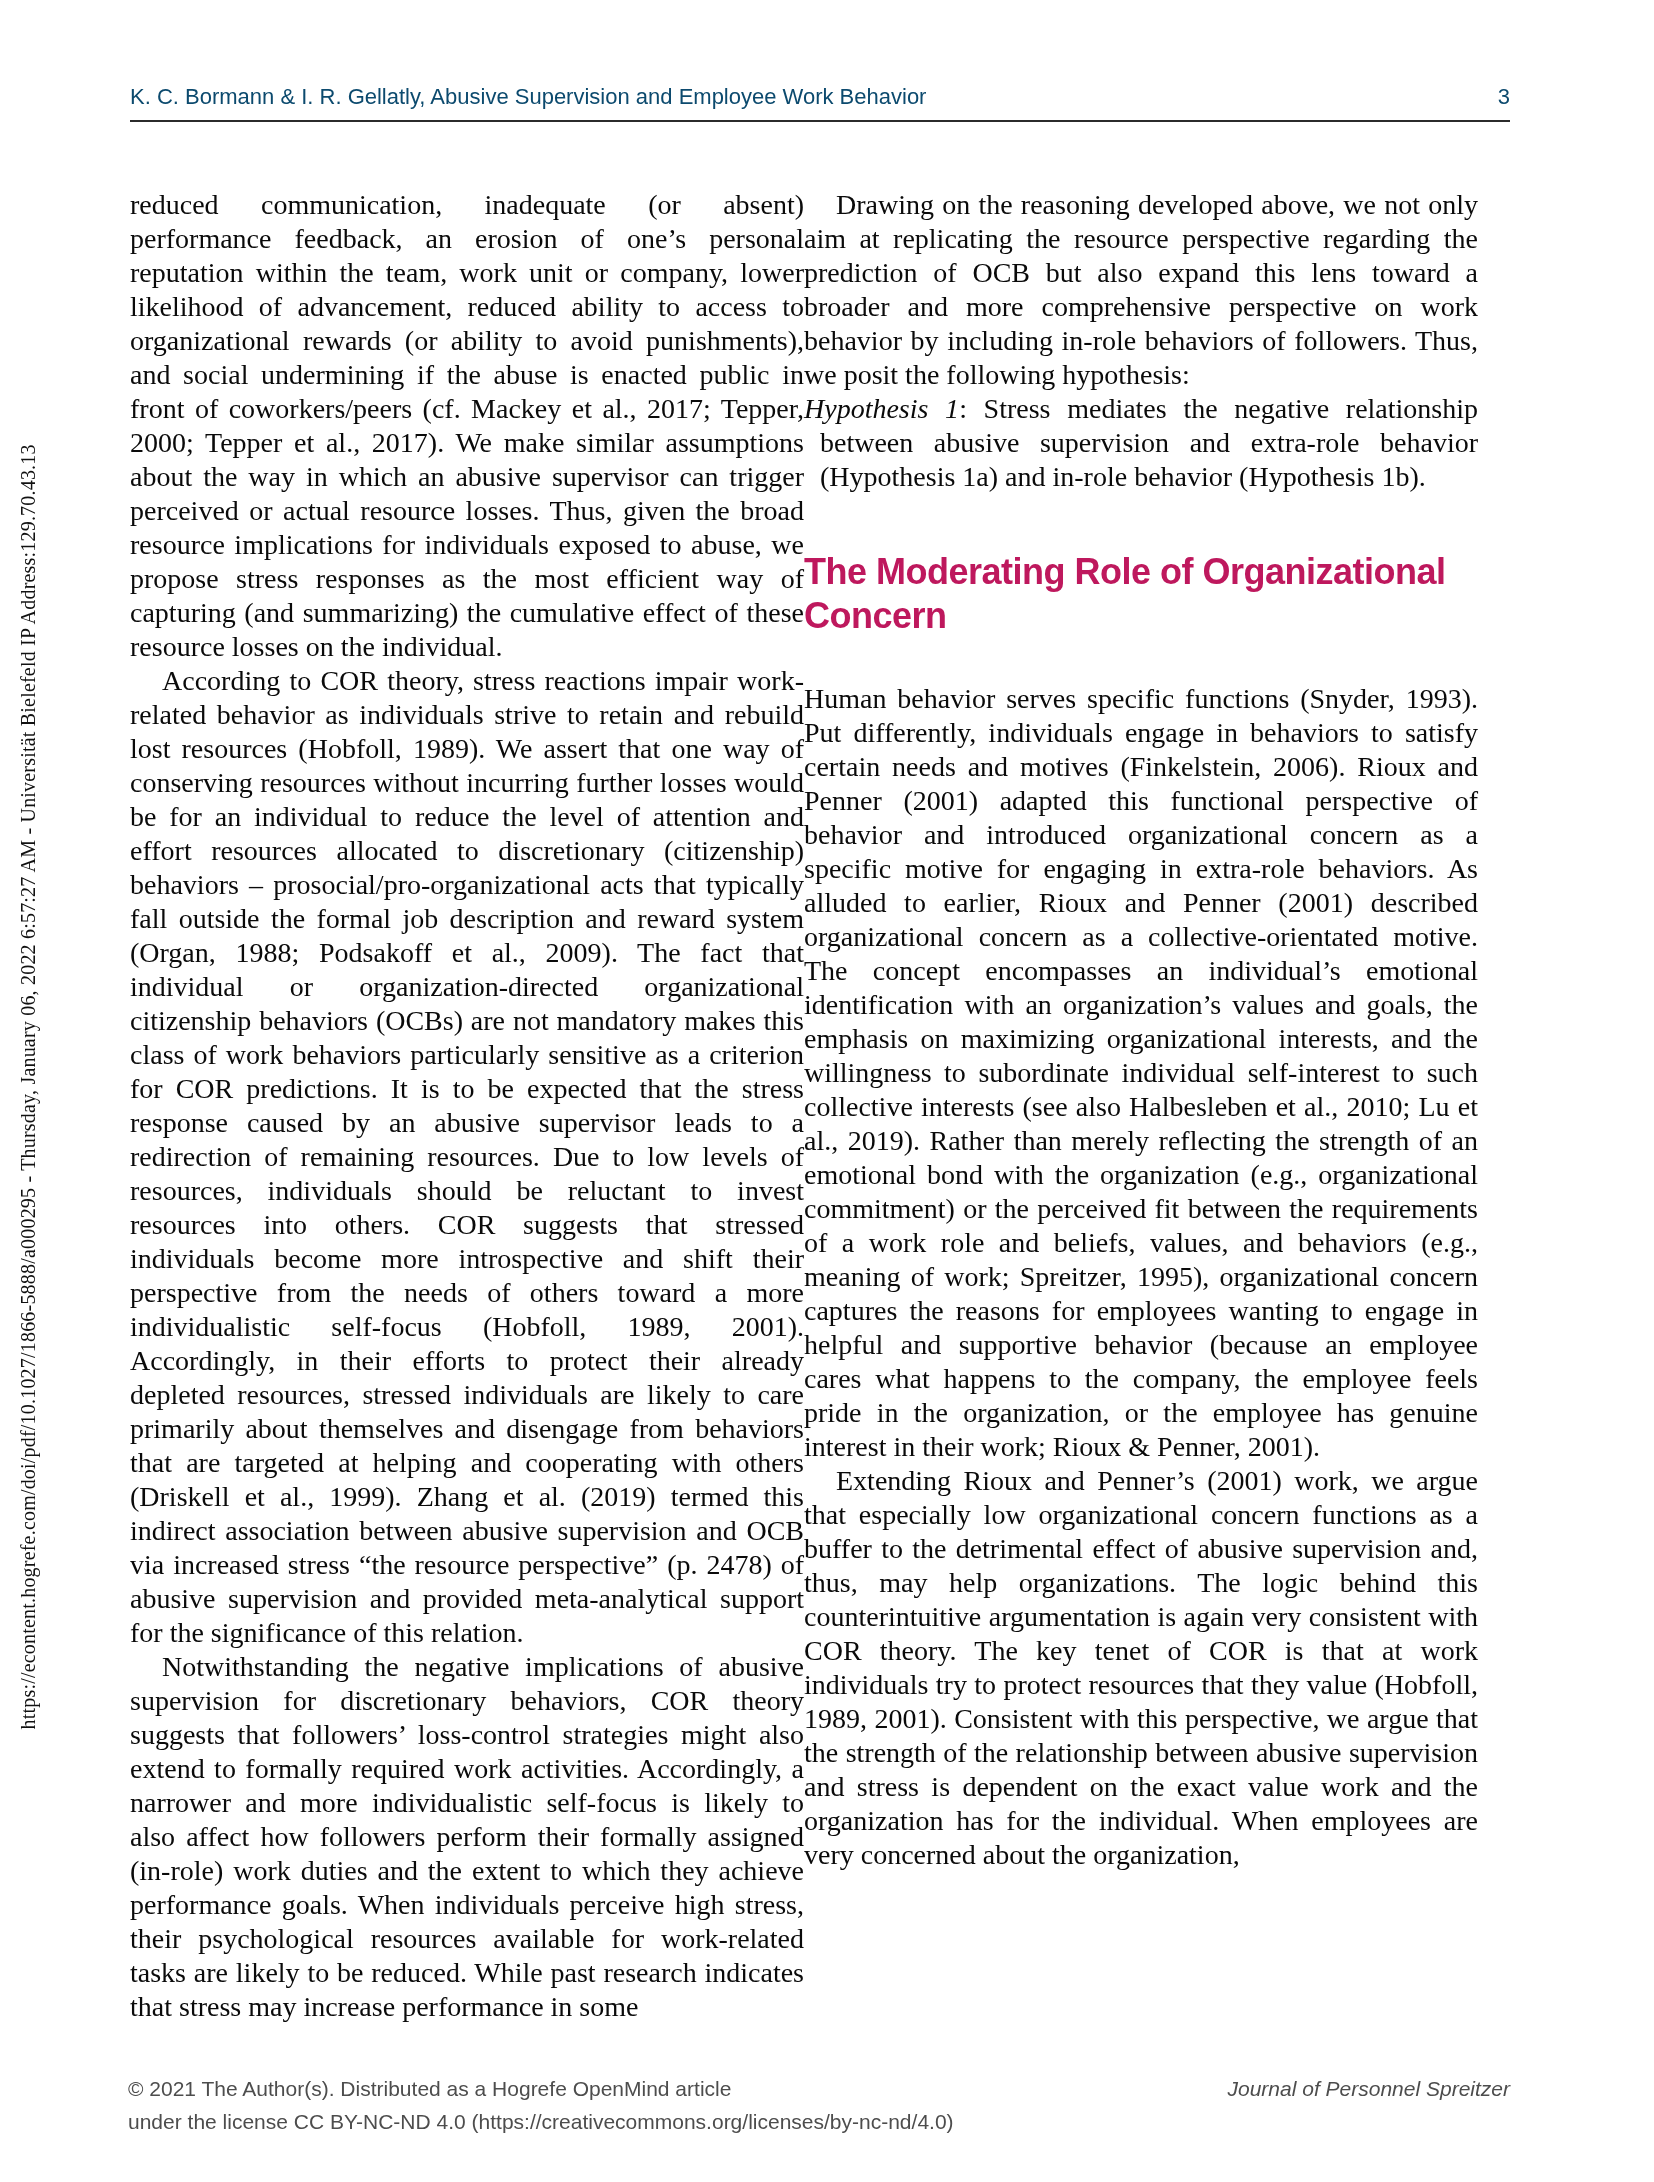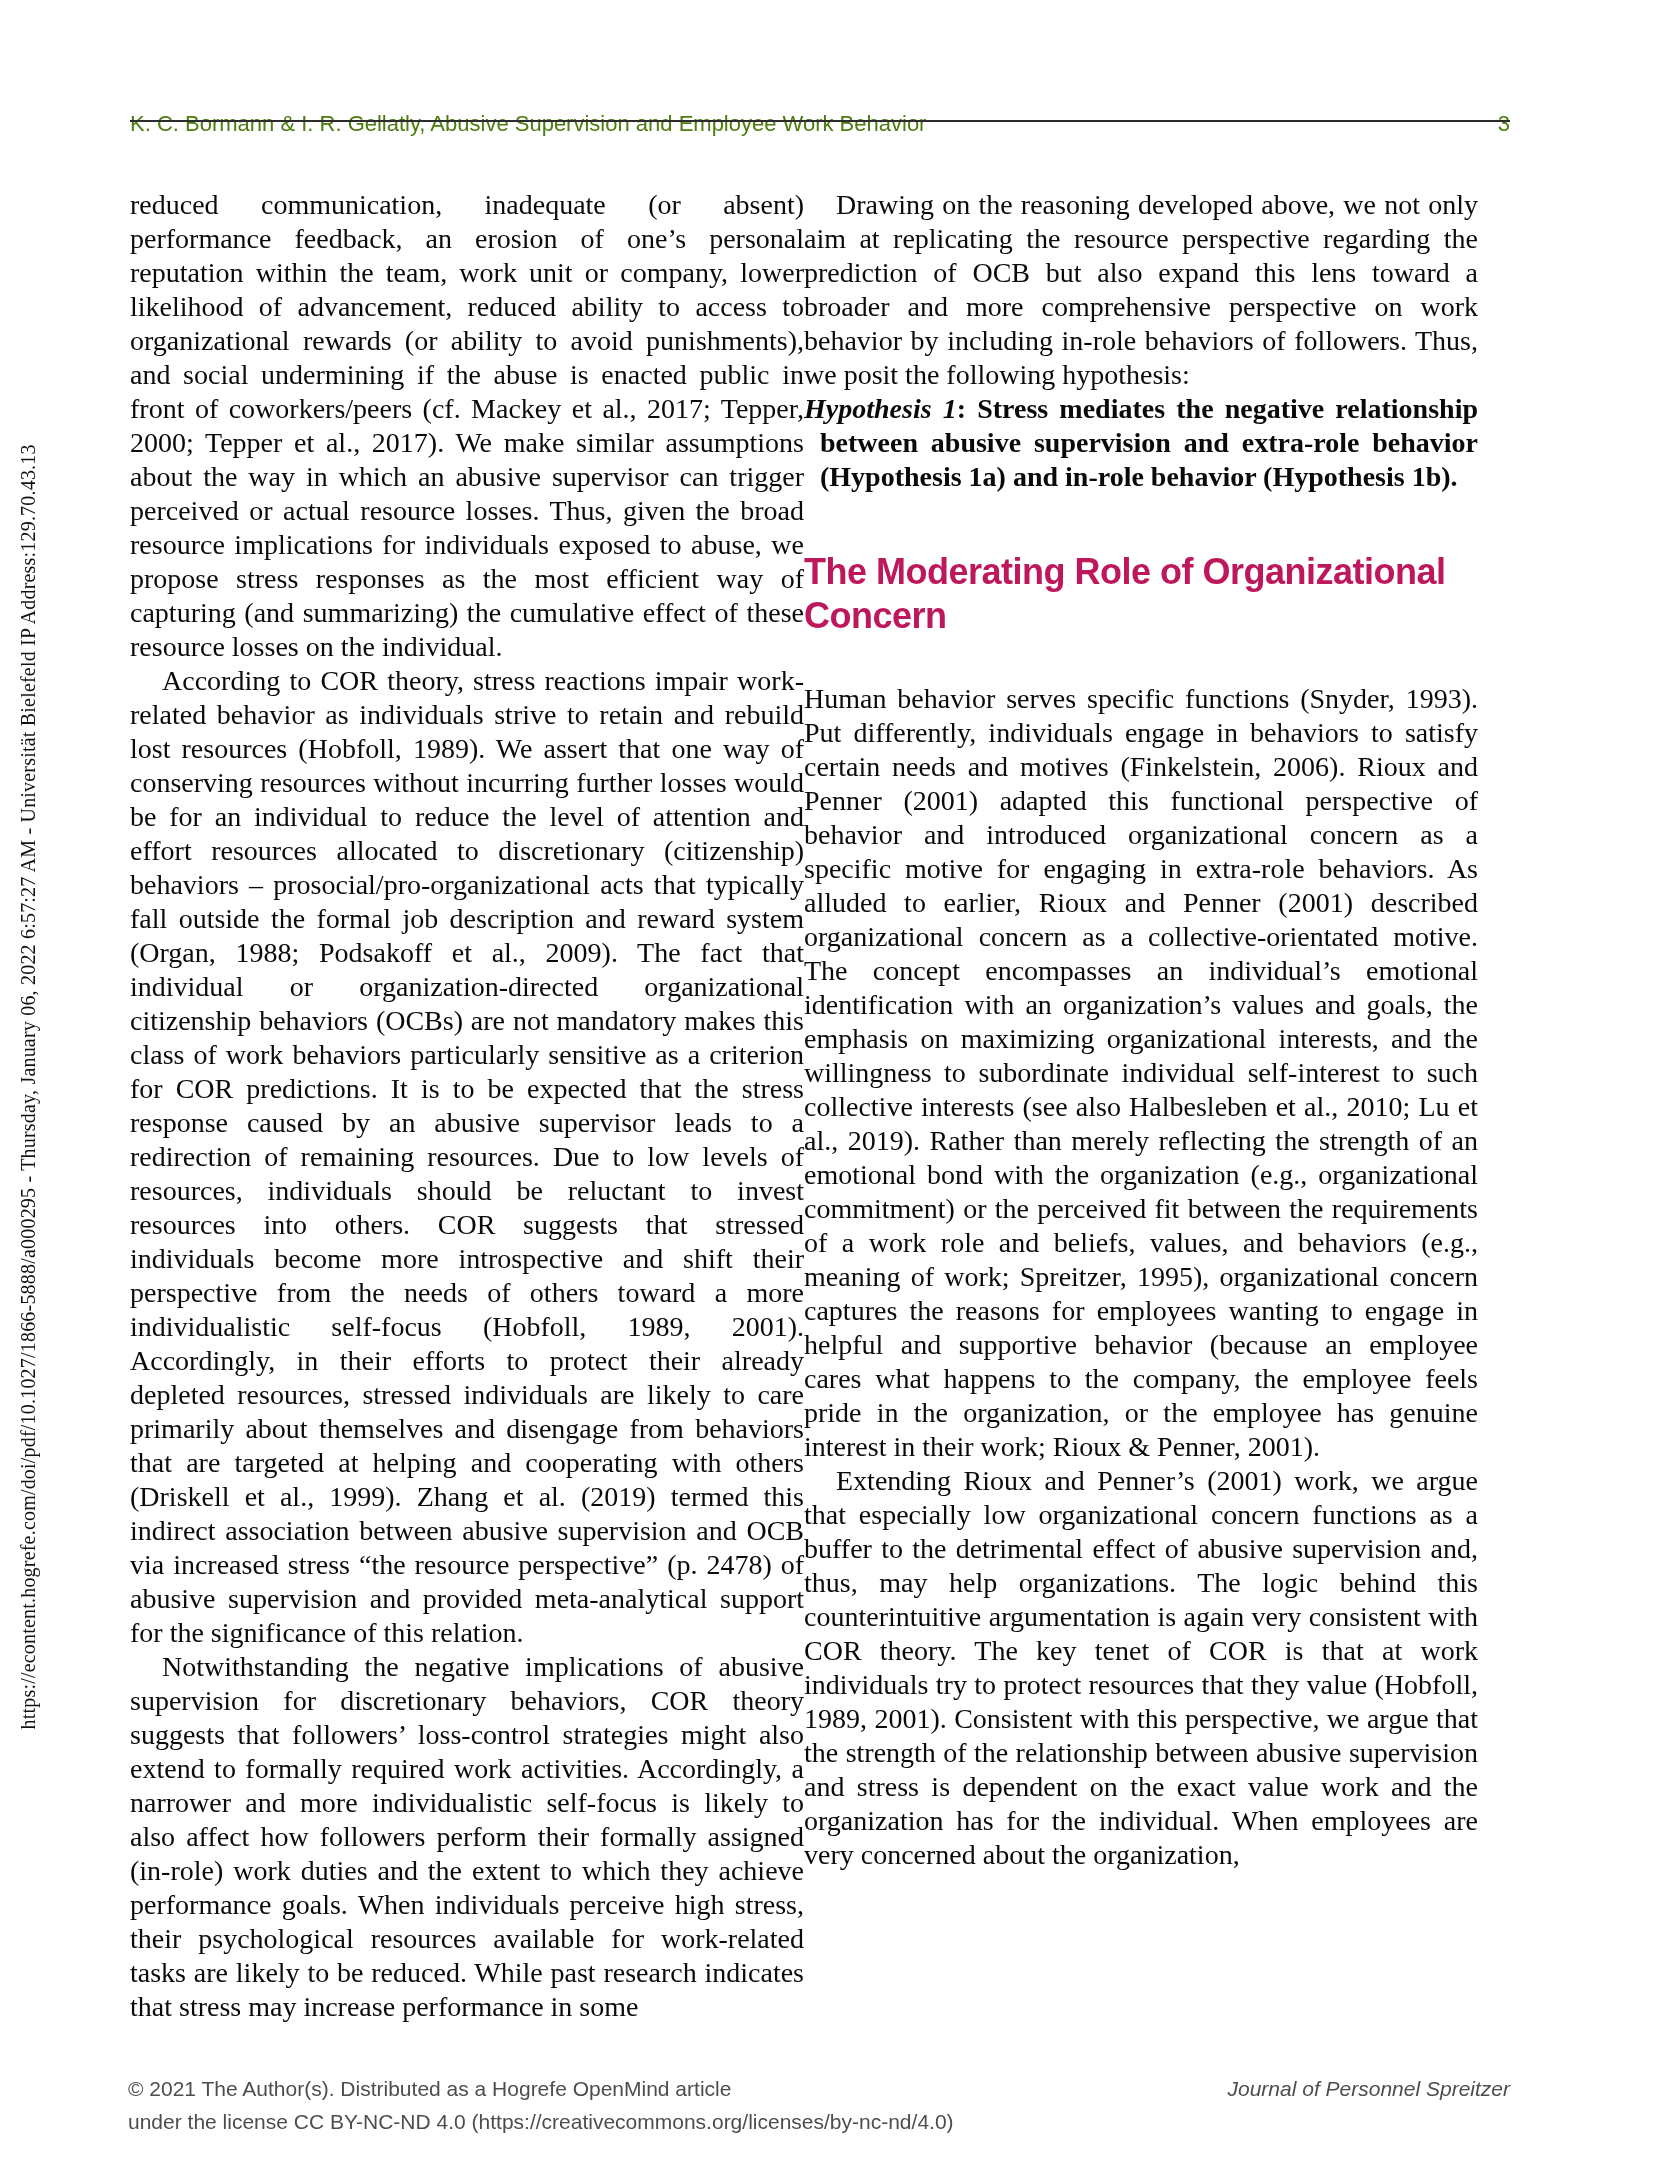--- a/index.html
+++ b/index.html
@@ -33,22 +33,21 @@
   .page-header {
     position: absolute;
     left: 130px;
     right: 144px;
     top: 84px;
     display: flex;
     justify-content: space-between;
     align-items: center;
     font-family: "Liberation Sans", sans-serif;
     font-size: 22px;
-    color: #4d7c0f;
-    margin-top: 27px;
+    color: #0c4a6e;
   }
   .header-rule {
     position: absolute;
     left: 130px;
     right: 144px;
     top: 120px;
     height: 0;
     border-top: 2px solid #2b2b2b;
   }
 
@@ -67,21 +66,20 @@
     text-align: justify;
   }
   .col p { margin: 0; }
   .col p.indent { text-indent: 32px; }
 
   .hypothesis {
     margin: 40px 0 0 34px;
     padding-left: 16px;
     text-indent: -16px;
     text-align: justify;
-    font-weight: bold;
   }
   .hypothesis .hyp-label { font-style: italic; }
 
   .section-heading {
     margin: 56px 0 44px 0;
     font-family: "Liberation Sans", sans-serif;
     font-weight: bold;
     font-size: 36px;
     line-height: 44px;
     letter-spacing: -0.5px;

